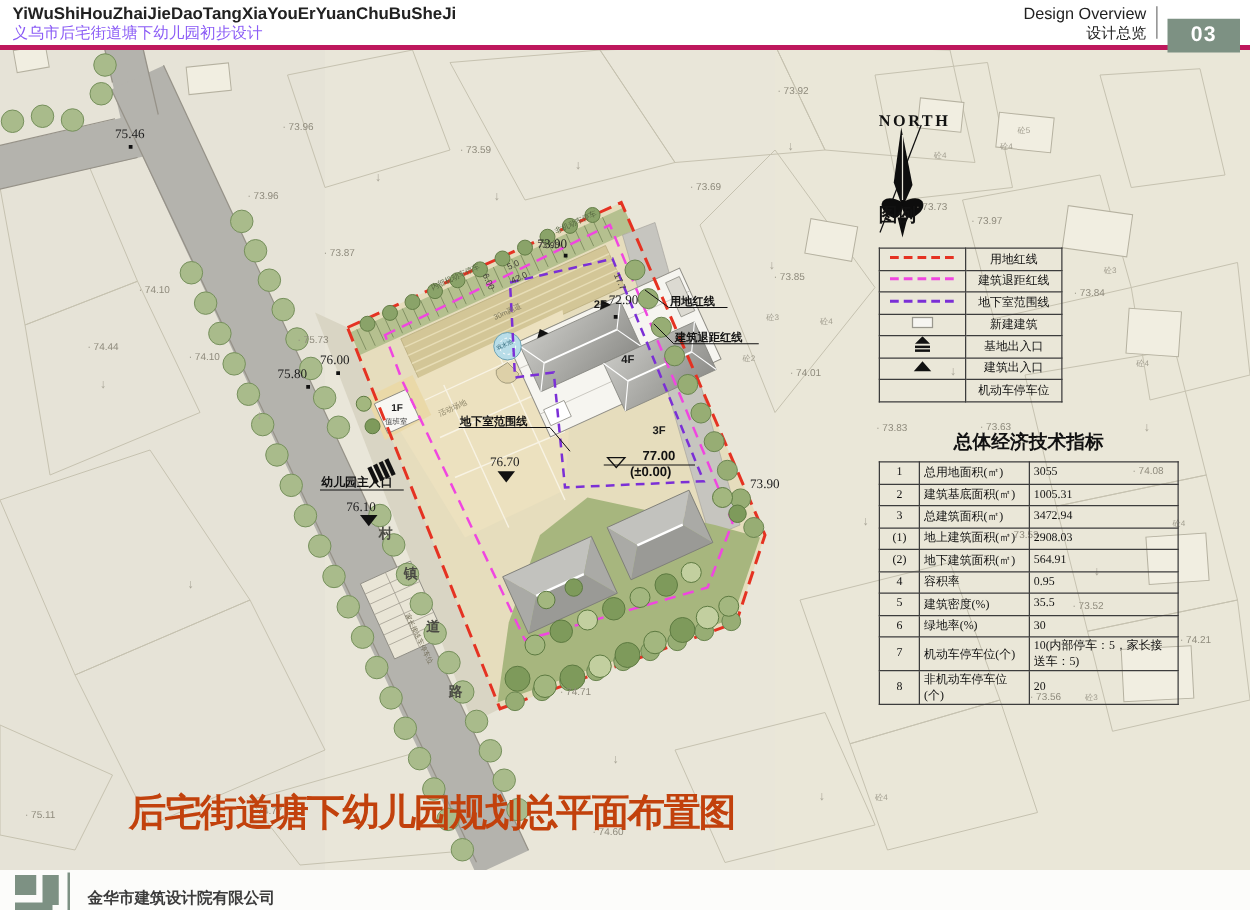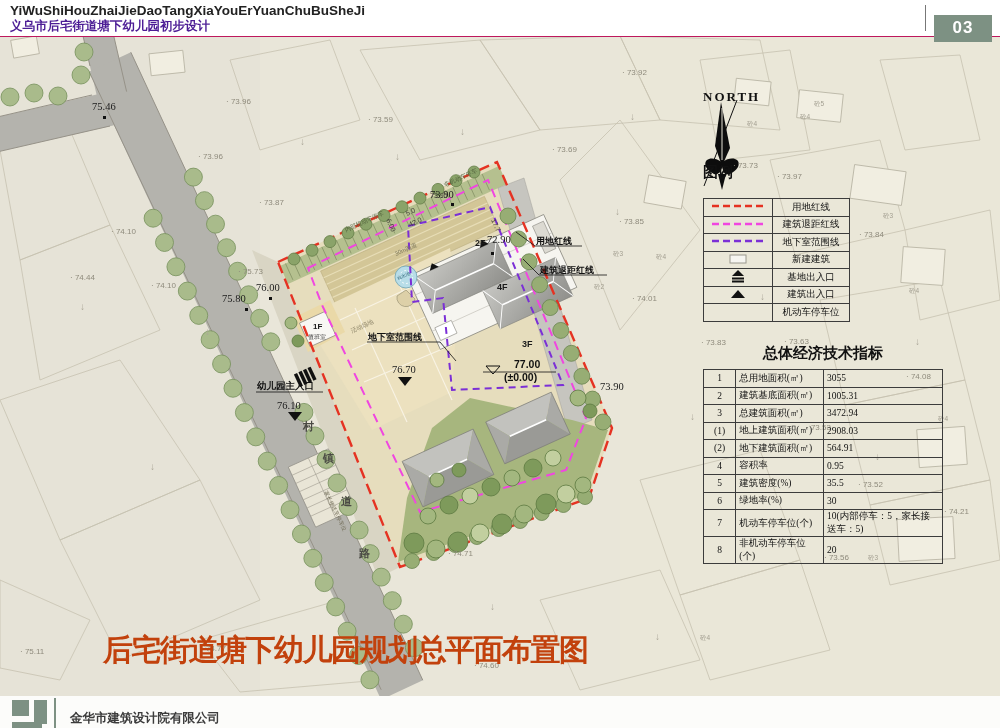--- a/index.html
+++ b/index.html
@@ -1,24 +1,24 @@
 <!DOCTYPE html>
 <html><head>
 <meta charset="utf-8">
 <style>
   html,body{margin:0;padding:0;background:#888;}
   #page{position:relative;width:1000px;height:728px;overflow:hidden;background:#e9e6d9;
         font-family:"Liberation Sans",sans-serif;}
   #map{position:absolute;left:0;top:0;}
   
   #header{position:absolute;left:0;top:0;width:1000px;height:36px;background:#ffffff;
-          border-bottom:1px solid #be185d;display:flex;justify-content:space-between;align-items:center;}
+          border-bottom:4px solid #be185d;display:flex;justify-content:space-between;align-items:center;}
   .h-left{padding-left:10px;line-height:1.15;}
   .h-t1{font-size:13.5px;font-weight:bold;color:#222;}
-  .h-t2{font-size:12.5px;font-weight:bold;color:#4c1d95;}
+  .h-t2{font-size:12.5px;font-weight:normal;color:#8b5cf6;}
   .h-right{display:flex;align-items:center;gap:8px;padding-right:8px;}
   .h-sec{text-align:right;line-height:1.2;}
   .h-sec-en{font-size:13px;color:#222;}
   .h-sec-cn{font-size:12px;color:#222;}
   .h-div{width:1px;height:26px;background:#777;}
   .h-page{width:58px;height:27px;background:#7d9183;color:#fff;font-size:17px;font-weight:bold;
           display:flex;align-items:center;justify-content:center;letter-spacing:1px;margin-top:20px;}
   
   #legend{position:absolute;left:703px;top:163px;}
   .legend-title{font-size:15px;font-weight:bold;color:#111;margin-bottom:16px;
@@ -476,20 +476,24 @@
         <text x="504" y="381" font-size="10.5" fill="#111" font-family="&quot;Liberation Sans&quot;,sans-serif" font-weight="700">(±0.00)</text>
       </g>
   </svg>
 
   <div id="header">
     <div class="h-left">
       <div class="h-t1">YiWuShiHouZhaiJieDaoTangXiaYouErYuanChuBuSheJi</div>
       <div class="h-t2">义乌市后宅街道塘下幼儿园初步设计</div>
     </div>
     <div class="h-right">
+      <div class="h-sec">
+        <div class="h-sec-en">Design Overview</div>
+        <div class="h-sec-cn">设计总览</div>
+      </div>
       <div class="h-div"></div>
       <div class="h-page">03</div>
     </div>
   </div>
 
   <div id="legend">
     <div class="legend-title">图例</div>
     <table class="sheet">
         <tbody id="legend-body">
           <tr>

